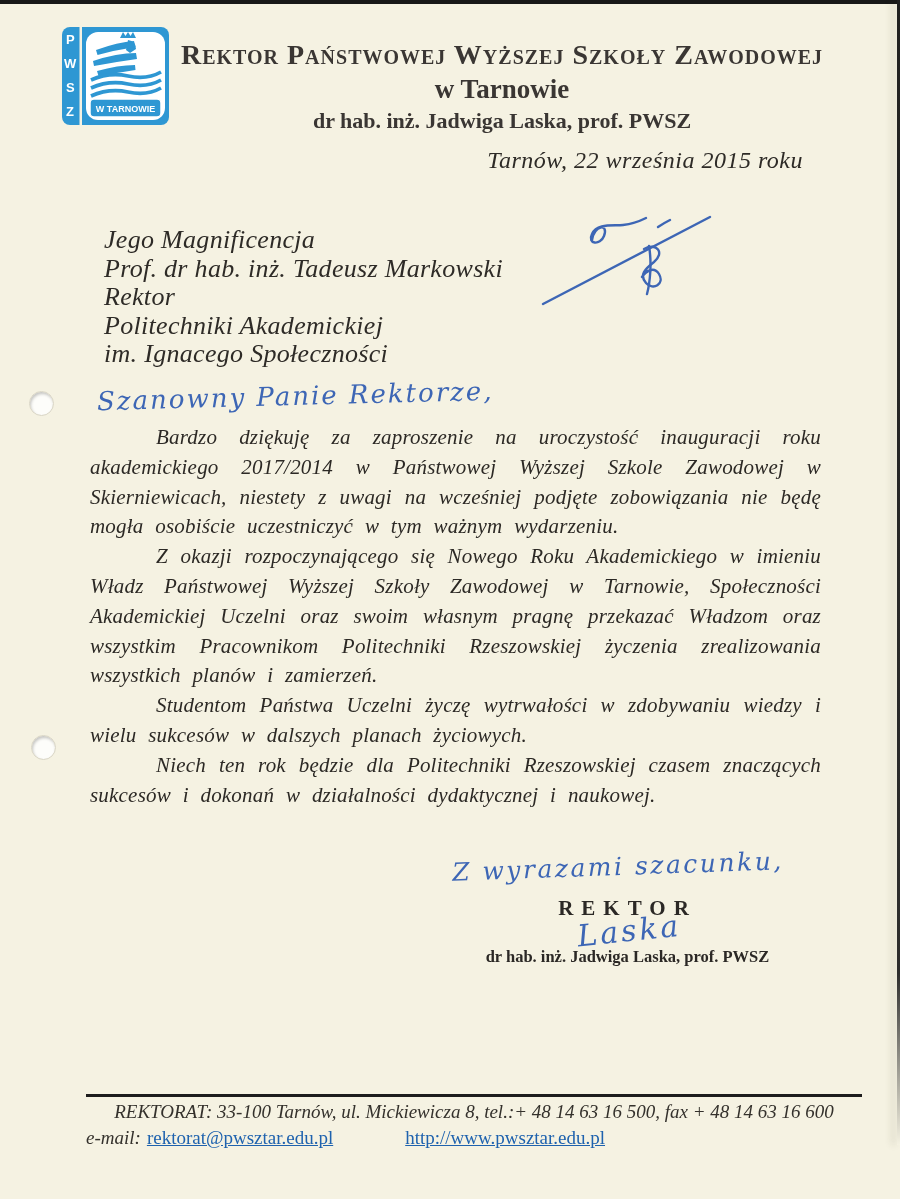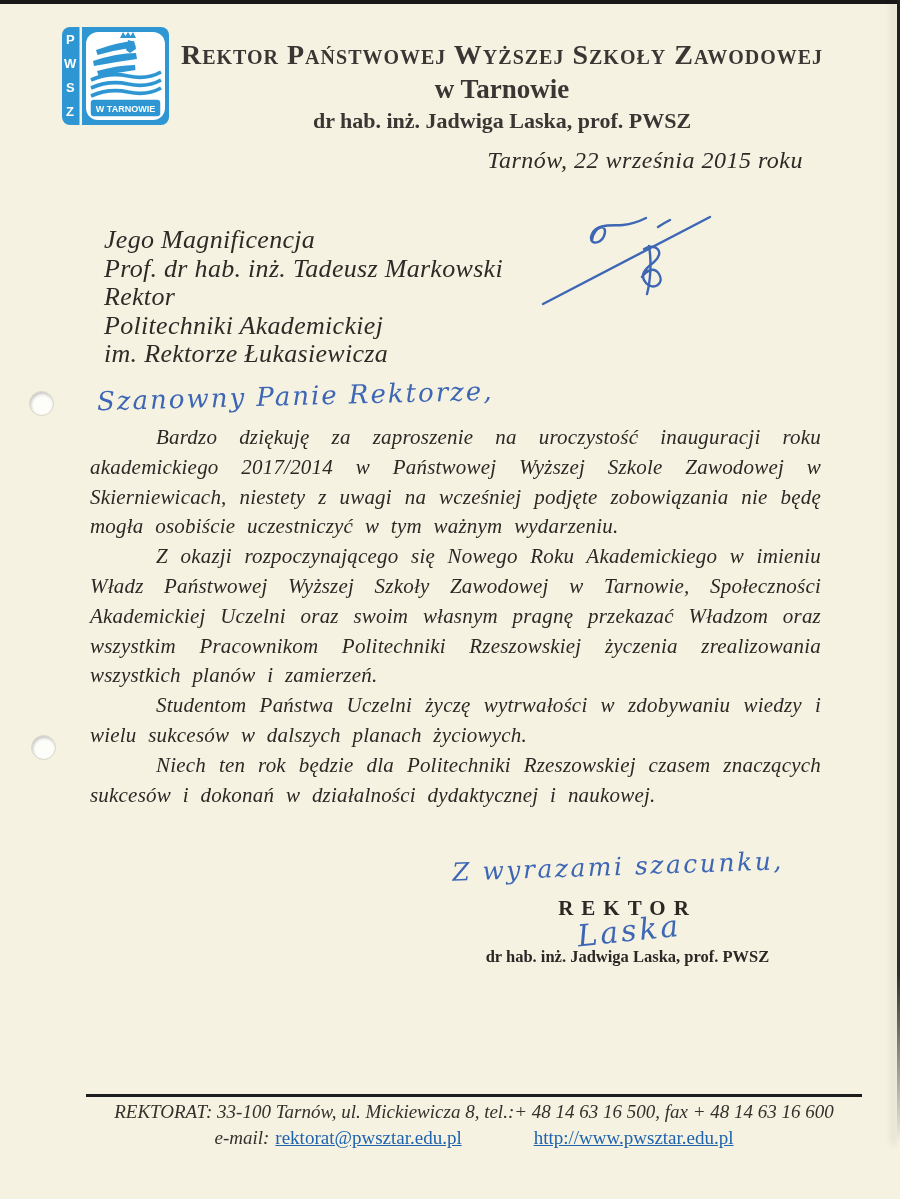--- a/index.html
+++ b/index.html
@@ -42,21 +42,21 @@
   .closing-hw{position:absolute;left:452px;top:852px;font-size:25px;letter-spacing:2.5px;transform:rotate(-2deg);}
   .sig-title{position:absolute;left:455px;top:896px;width:345px;text-align:center;
     font-size:21px;font-weight:bold;letter-spacing:8px;color:#2b2825;}
   .sig-hw{position:absolute;left:577px;top:913px;font-size:30px;letter-spacing:3px;transform:rotate(-6deg);}
   .sig-name{position:absolute;left:455px;top:947px;width:345px;text-align:center;
     font-size:16.5px;font-weight:bold;color:#2b2825;}
 
   .footer-rule{position:absolute;left:86px;top:1094px;width:776px;height:3px;background:#1d1d1d;}
   .footer-line1{position:absolute;left:66px;top:1101px;width:816px;text-align:center;
     font-style:italic;font-size:19px;color:#34312c;}
-  .footer-line2{position:absolute;left:86px;top:1127px;width:776px;text-align:center;
+  .footer-line2{position:absolute;left:86px;top:1127px;width:776px;
     font-size:19px;color:#34312c;}
   .footer-line2 .lbl{font-style:italic;margin-right:6px;}
   .footer-line2 a{color:#1e62ae;text-decoration:underline;}
   .gap{display:inline-block;width:72px;}
 </style>
 </head>
 <body>
 
 <div class="paper">
   <div class="scan-edge-top"></div>
@@ -104,21 +104,21 @@
       <path d="M104,52 c13,-7 21,4 10,13 c-9,7 -15,13 -8,21 c7,8 19,1 13,-9 c-5,-8 -13,-3 -17,3"></path>
       <path d="M109,49 c3,17 1,37 -2,48"></path>
     </g>
   </svg>
 
   <div class="recipient">
     <div>Jego Magnificencja</div>
     <div>Prof. dr hab. inż. Tadeusz Markowski</div>
     <div>Rektor</div>
     <div>Politechniki Akademickiej</div>
-    <div>im. Rektorze Łukasiewicza</div>
+    <div>im. Ignacego Społeczności</div>
   </div>
 
   <div class="handwriting salutation-hw">Szanowny Panie Rektorze,</div>
 
   <div class="body-text">
     <p>Bardzo dziękuję za zaproszenie na uroczystość inauguracji roku akademickiego 2017/2014 w Państwowej Wyższej Szkole Zawodowej w Skierniewicach, niestety z uwagi na wcześniej podjęte zobowiązania nie będę mogła osobiście uczestniczyć w tym ważnym wydarzeniu.</p>
     <p>Z okazji rozpoczynającego się Nowego Roku Akademickiego w imieniu Władz Państwowej Wyższej Szkoły Zawodowej w Tarnowie, Społeczności Akademickiej Uczelni oraz swoim własnym pragnę przekazać Władzom oraz wszystkim Pracownikom Politechniki Rzeszowskiej życzenia zrealizowania wszystkich planów i zamierzeń.</p>
     <p>Studentom Państwa Uczelni życzę wytrwałości w zdobywaniu wiedzy i wielu sukcesów w dalszych planach życiowych.</p>
     <p>Niech ten rok będzie dla Politechniki Rzeszowskiej czasem znaczących sukcesów i dokonań w działalności dydaktycznej i naukowej.</p>
   </div>

